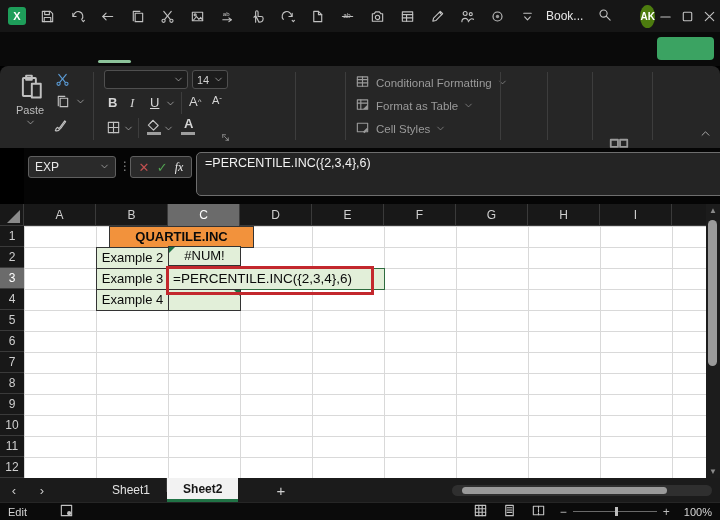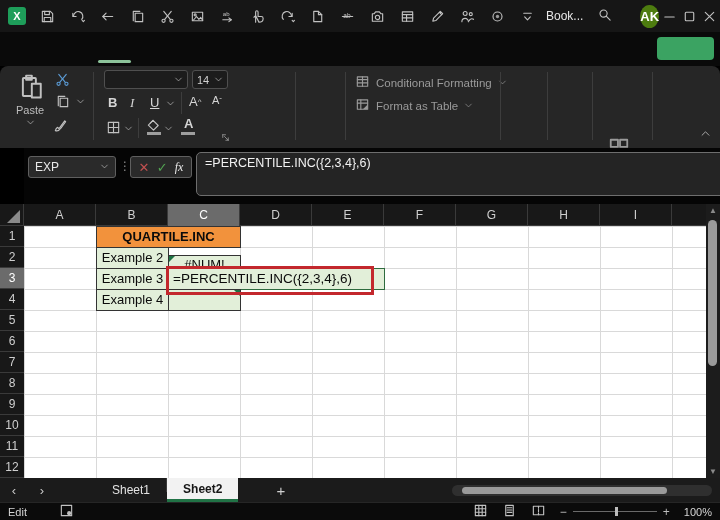--- a/index.html
+++ b/index.html
@@ -12,21 +12,21 @@
   .ic.dim { stroke:#9a9a9a; }
   .ic.sm { width:11px; height:11px; }
   .ic.xs { width:9px; height:9px; }
 
   
   .titlebar { position:absolute; left:0; top:0; width:720px; height:32px; background:#161616; display:flex; align-items:center; padding:0 0 0 8px; }
   .tb-icons { display:flex; align-items:center; gap:12px; }
   .tb-icons .tbi { display:flex; align-items:center; justify-content:center; width:18px; height:18px; }
   .xl-logo { width:18px; height:18px; background:#1E9E5A; border-radius:3px; color:#fff; font-size:11px; font-weight:bold; display:flex; align-items:center; justify-content:center; }
   .tb-title { color:#e6e6e6; font-size:12px; margin:0 14px 0 10px; white-space:nowrap; }
-  .avatar { width:23px; height:23px; border-radius:50%; background:#4d7c0f; color:#fff; font-size:13px; font-weight:bold; display:flex; align-items:center; justify-content:center; margin-left:28px; }
+  .avatar { width:23px; height:23px; border-radius:50%; background:#4d7c0f; color:#fff; font-size:10px; font-weight:bold; display:flex; align-items:center; justify-content:center; margin-left:28px; }
   .winbtn { width:34px; height:32px; display:flex; align-items:center; justify-content:center; }
 
   
   .tabband { position:absolute; left:0; top:32px; width:720px; height:34px; background:#0a0a0a; }
   .tab-indicator { position:absolute; left:98px; top:28px; width:33px; height:3px; background:#8CC39A; border-radius:2px; }
   .share-btn { position:absolute; left:657px; top:5px; width:57px; height:23px; background:#3BA362; border-radius:4px; }
 
   
   .ribbon { position:absolute; left:0; top:66px; width:720px; height:82px; background:#262626; border-radius:8px 8px 0 0; }
   .rsep { position:absolute; top:6px; height:68px; width:1px; background:#3d3d3d; }
@@ -369,20 +369,30 @@
       <span><svg class="ic dim" viewBox="0 0 16 16">
           <rect x="2.5" y="3" width="11" height="10"></rect>
           <path d="M2.5 6.5h11M6.2 3v10"></path>
           <path d="M8.5 13l5-5v5z" fill="#9a9a9a" stroke="none"></path>
         </svg></span>
       <span>Format as Table</span>
       <span><svg class="ic xs dim" viewBox="0 0 16 16">
           <path d="M3 5.5l5 5 5-5"></path>
         </svg></span>
     </div>
+  <div class="style-item" style="left:355px;top:54px;">
+      <span><svg class="ic dim" viewBox="0 0 16 16">
+          <rect x="2.5" y="3.5" width="11" height="9"></rect>
+          <path d="M8.5 12.5l4-4 1.5 1.5-4 4z" fill="#9a9a9a" stroke="none"></path>
+        </svg></span>
+      <span>Cell Styles</span>
+      <span><svg class="ic xs dim" viewBox="0 0 16 16">
+          <path d="M3 5.5l5 5 5-5"></path>
+        </svg></span>
+    </div>
   <div class="rsep" style="left:500px;"></div>
   <div class="rsep" style="left:547px;"></div>
   <div class="rsep" style="left:592px;"></div>
 
   <div class="addins">
     <span><svg class="ic " viewBox="0 0 16 16">
           <rect x="2.5" y="2.5" width="4.8" height="4.8"></rect>
           <rect x="8.7" y="2.5" width="4.8" height="4.8"></rect>
           <rect x="2.5" y="8.7" width="4.8" height="4.8"></rect>
           <rect x="8.7" y="8.7" width="4.8" height="4.8"></rect>
@@ -439,23 +449,23 @@
       <div class="rowh">5</div>
       <div class="rowh">6</div>
       <div class="rowh">7</div>
       <div class="rowh">8</div>
       <div class="rowh">9</div>
       <div class="rowh">10</div>
       <div class="rowh">11</div>
       <div class="rowh">12</div>
     </div>
   <div class="sheet">
-    <div class="cell orange" style="left:72px;top:0;width:145px;height:22px;">QUARTILE.INC</div>
+    <div class="cell orange" style="left:85px;top:0;width:145px;height:22px;">QUARTILE.INC</div>
     <div class="cell green" style="left:72px;top:21px;width:73px;height:22px;">Example 2</div>
-    <div class="cell green" style="left:144px;top:29px;width:73px;height:20px;">
+    <div class="cell green" style="left:144px;top:20px;width:73px;height:20px;">
         <span class="tri-tl"></span>
         <span>#NUM!</span>
       </div>
     <div class="cell green" style="left:72px;top:42px;width:73px;height:22px;">Example 3</div>
     <div class="cell green cell-formula" style="left:144px;top:42px;width:217px;height:22px;border-color:#2e6b3e;">=PERCENTILE.INC({2,3,4},6)</div>
     <div class="cell green" style="left:72px;top:63px;width:73px;height:22px;">Example 4</div>
     <div class="cell green" style="left:144px;top:63px;width:73px;height:22px;">
         <span class="tri-tr"></span>
       </div>
     <div class="redbox"></div>

